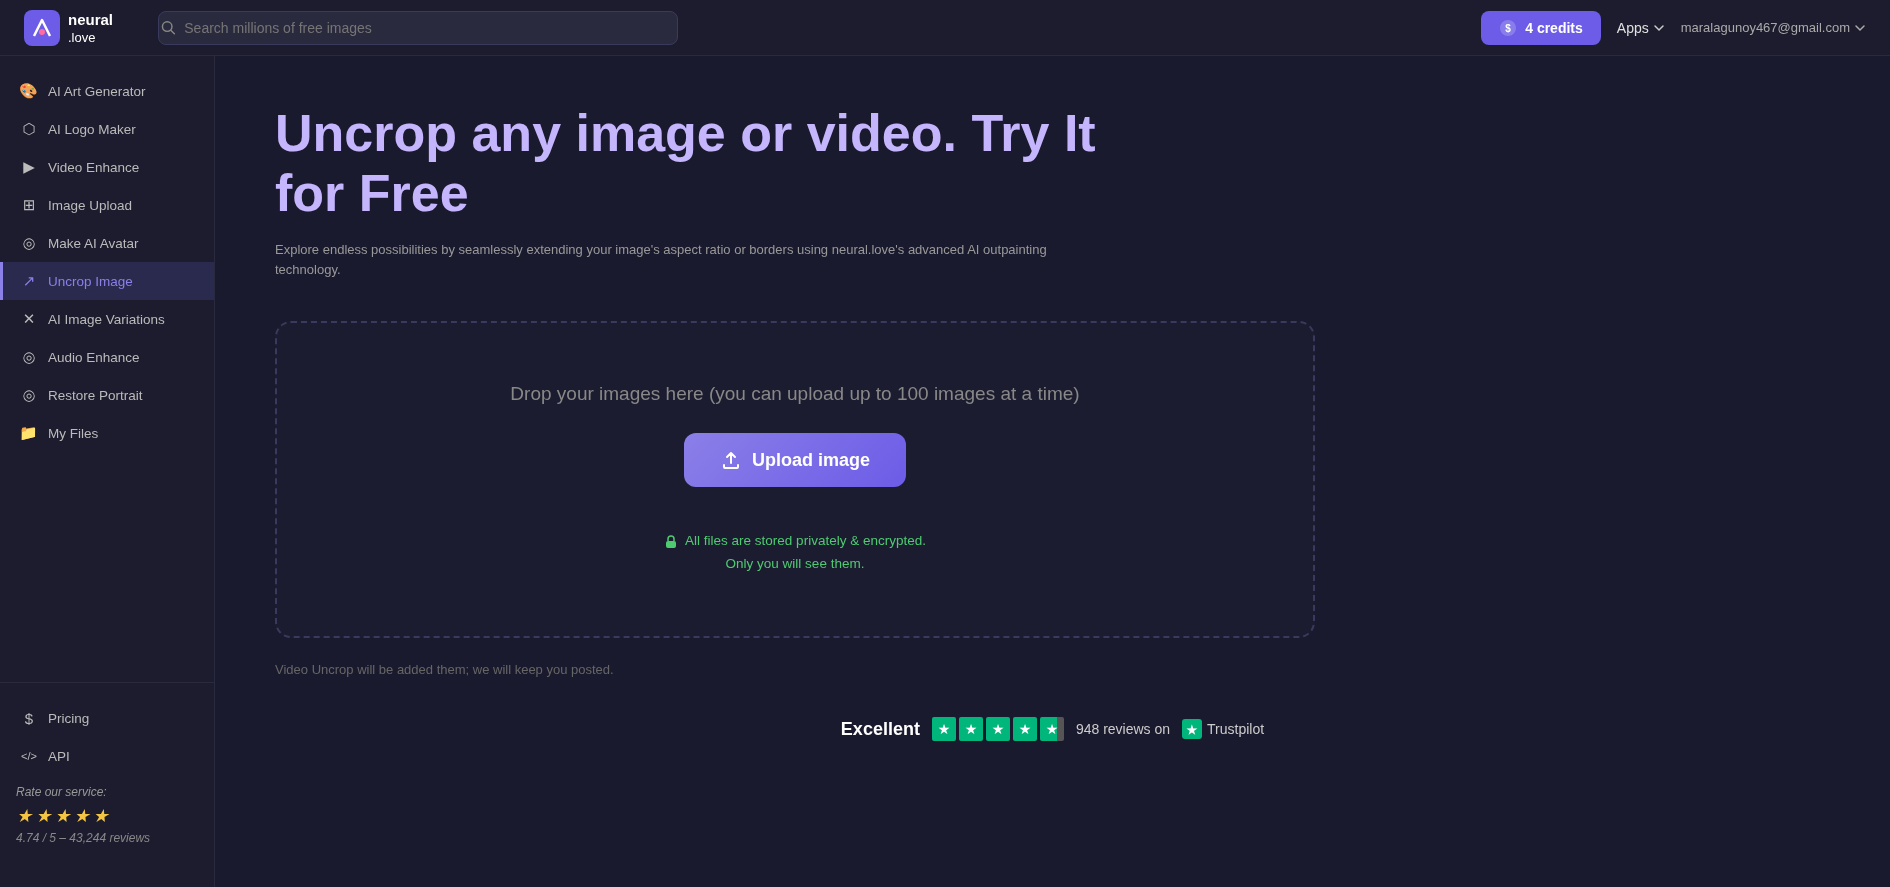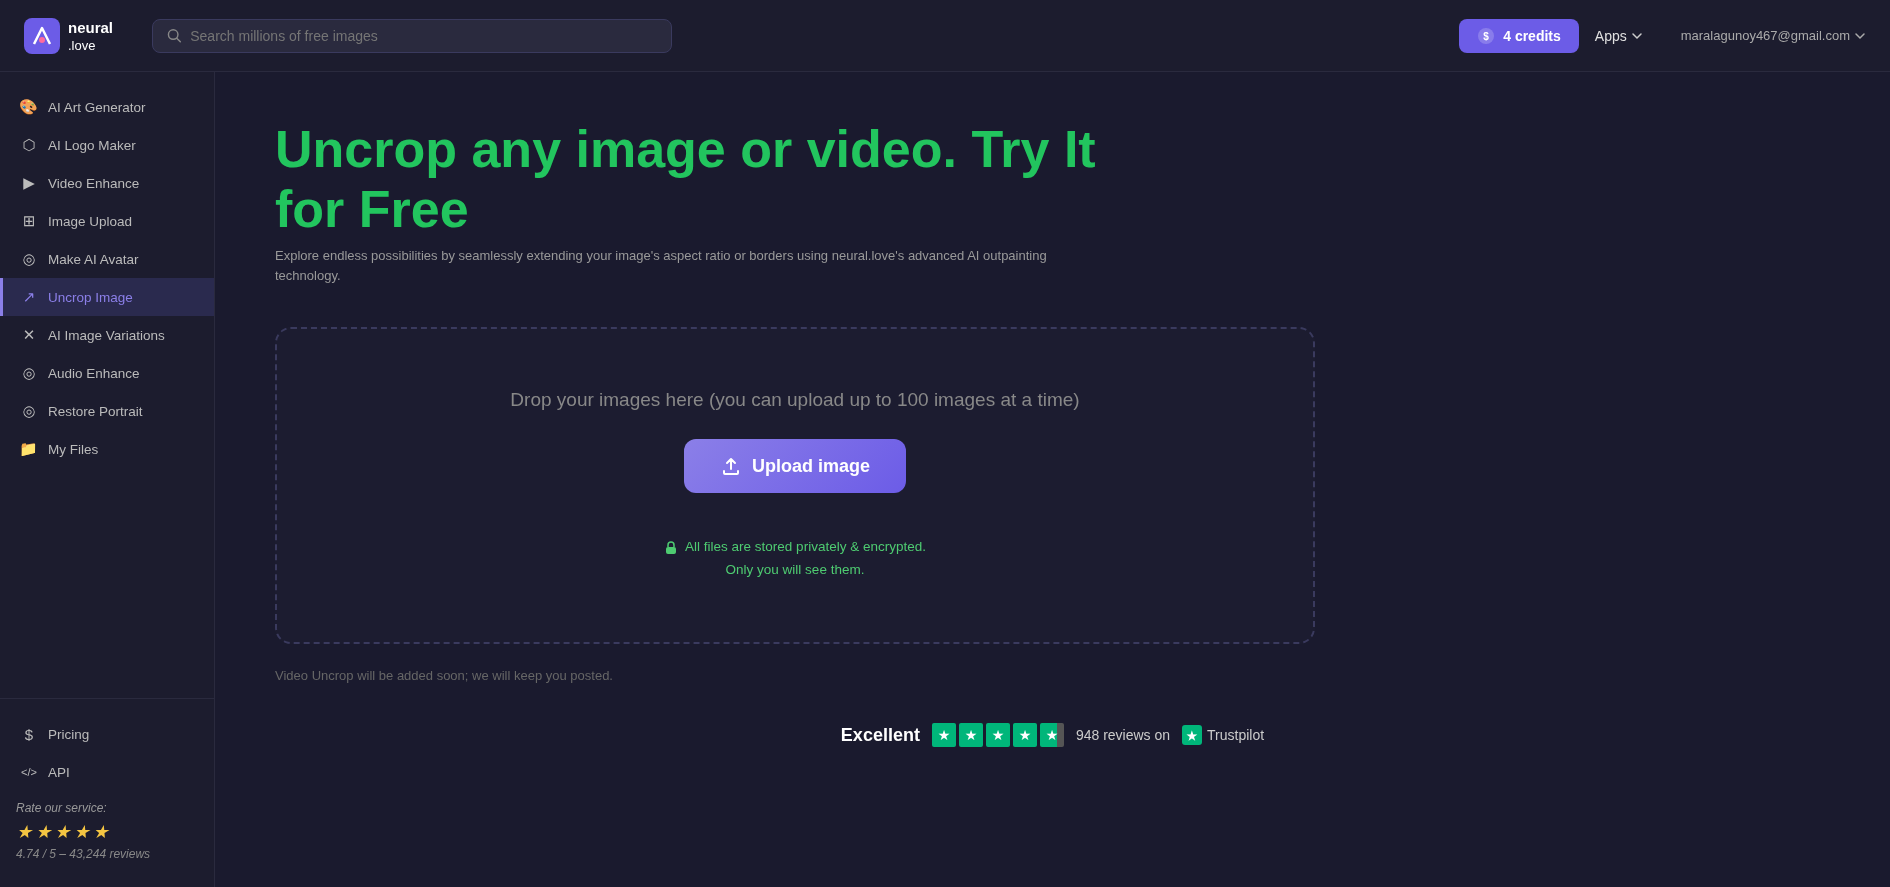--- a/index.html
+++ b/index.html
@@ -9,24 +9,24 @@
       color: #e0e0e0;
       min-height: 887px;
       display: flex;
       flex-direction: column;
     }
     
     .header {
       display: flex;
       align-items: center;
       padding: 0 24px;
-      height: 72px;
+      height: 56px;
       background: #1c1c2e;
       border-bottom: 1px solid #2a2a3e;
-      gap: 8px;
+      gap: 14px;
       position: sticky;
       top: 0;
       z-index: 100;
     }
     .logo {
       display: flex;
       align-items: center;
       gap: 8px;
       text-decoration: none;
       color: white;
@@ -39,21 +39,21 @@
       height: 36px;
     }
     .search-bar {
       flex: 1;
       max-width: 520px;
       display: flex;
       align-items: center;
       background: #2a2a3e;
       border: 1px solid #3a3a5e;
       border-radius: 8px;
-      padding: 8px 14px;
+      padding: 8px 2px;
       gap: 8px;
     }
     .search-bar input {
       background: transparent;
       border: none;
       outline: none;
       color: #aaa;
       font-size: 14px;
       width: 100%;
     }
@@ -86,21 +86,20 @@
       align-items: center;
       gap: 4px;
     }
     .user-email {
       color: #aaa;
       font-size: 13px;
       display: flex;
       align-items: center;
       gap: 4px;
       cursor: pointer;
-      margin-left: 22px;
     }
     
     .layout {
       display: flex;
       flex: 1;
     }
     
     .sidebar {
       width: 215px;
       background: #1c1c2e;
@@ -154,23 +153,23 @@
     .rating-text { color: #888; font-size: 12px; }
     
     .main {
       flex: 1;
       padding: 48px 60px;
       overflow-y: auto;
     }
     .page-title {
       font-size: 52px;
       font-weight: 800;
-      color: #22c55e;
+      color: #c4b5fd;
       line-height: 1.15;
-      margin-bottom: 6px;
+      margin-bottom: 16px;
       max-width: 900px;
     }
     .page-desc {
       color: #999;
       font-size: 13px;
       line-height: 1.6;
       max-width: 780px;
       margin-bottom: 40px;
     }
     
@@ -386,21 +385,21 @@
       <div class="privacy-text">
         <svg width="14" height="14" viewBox="0 0 14 14" style="display:inline;vertical-align:middle;margin-right:4px">
           <rect x="2" y="6" width="10" height="7" rx="2" fill="#4ecb71"></rect>
           <path d="M4 6 L4 4 Q4 1 7 1 Q10 1 10 4 L10 6" stroke="#4ecb71" stroke-width="1.5" fill="none"></path>
         </svg>
         <span>All files are stored privately &amp; encrypted.</span><br>
         <span>Only you will see them.</span>
       </div>
     </div>
 
-    <p class="video-note">Video Uncrop will be added soon; we will keep you posted.</p>
+    <p class="video-note">Video Uncrop will be added them; we will keep you posted.</p>
 
     <div class="trustpilot">
       <span class="excellent-text">Excellent</span>
       <div class="tp-stars">
         <div class="tp-star">★</div>
         <div class="tp-star">★</div>
         <div class="tp-star">★</div>
         <div class="tp-star">★</div>
         <div class="tp-star half">★</div>
       </div>

